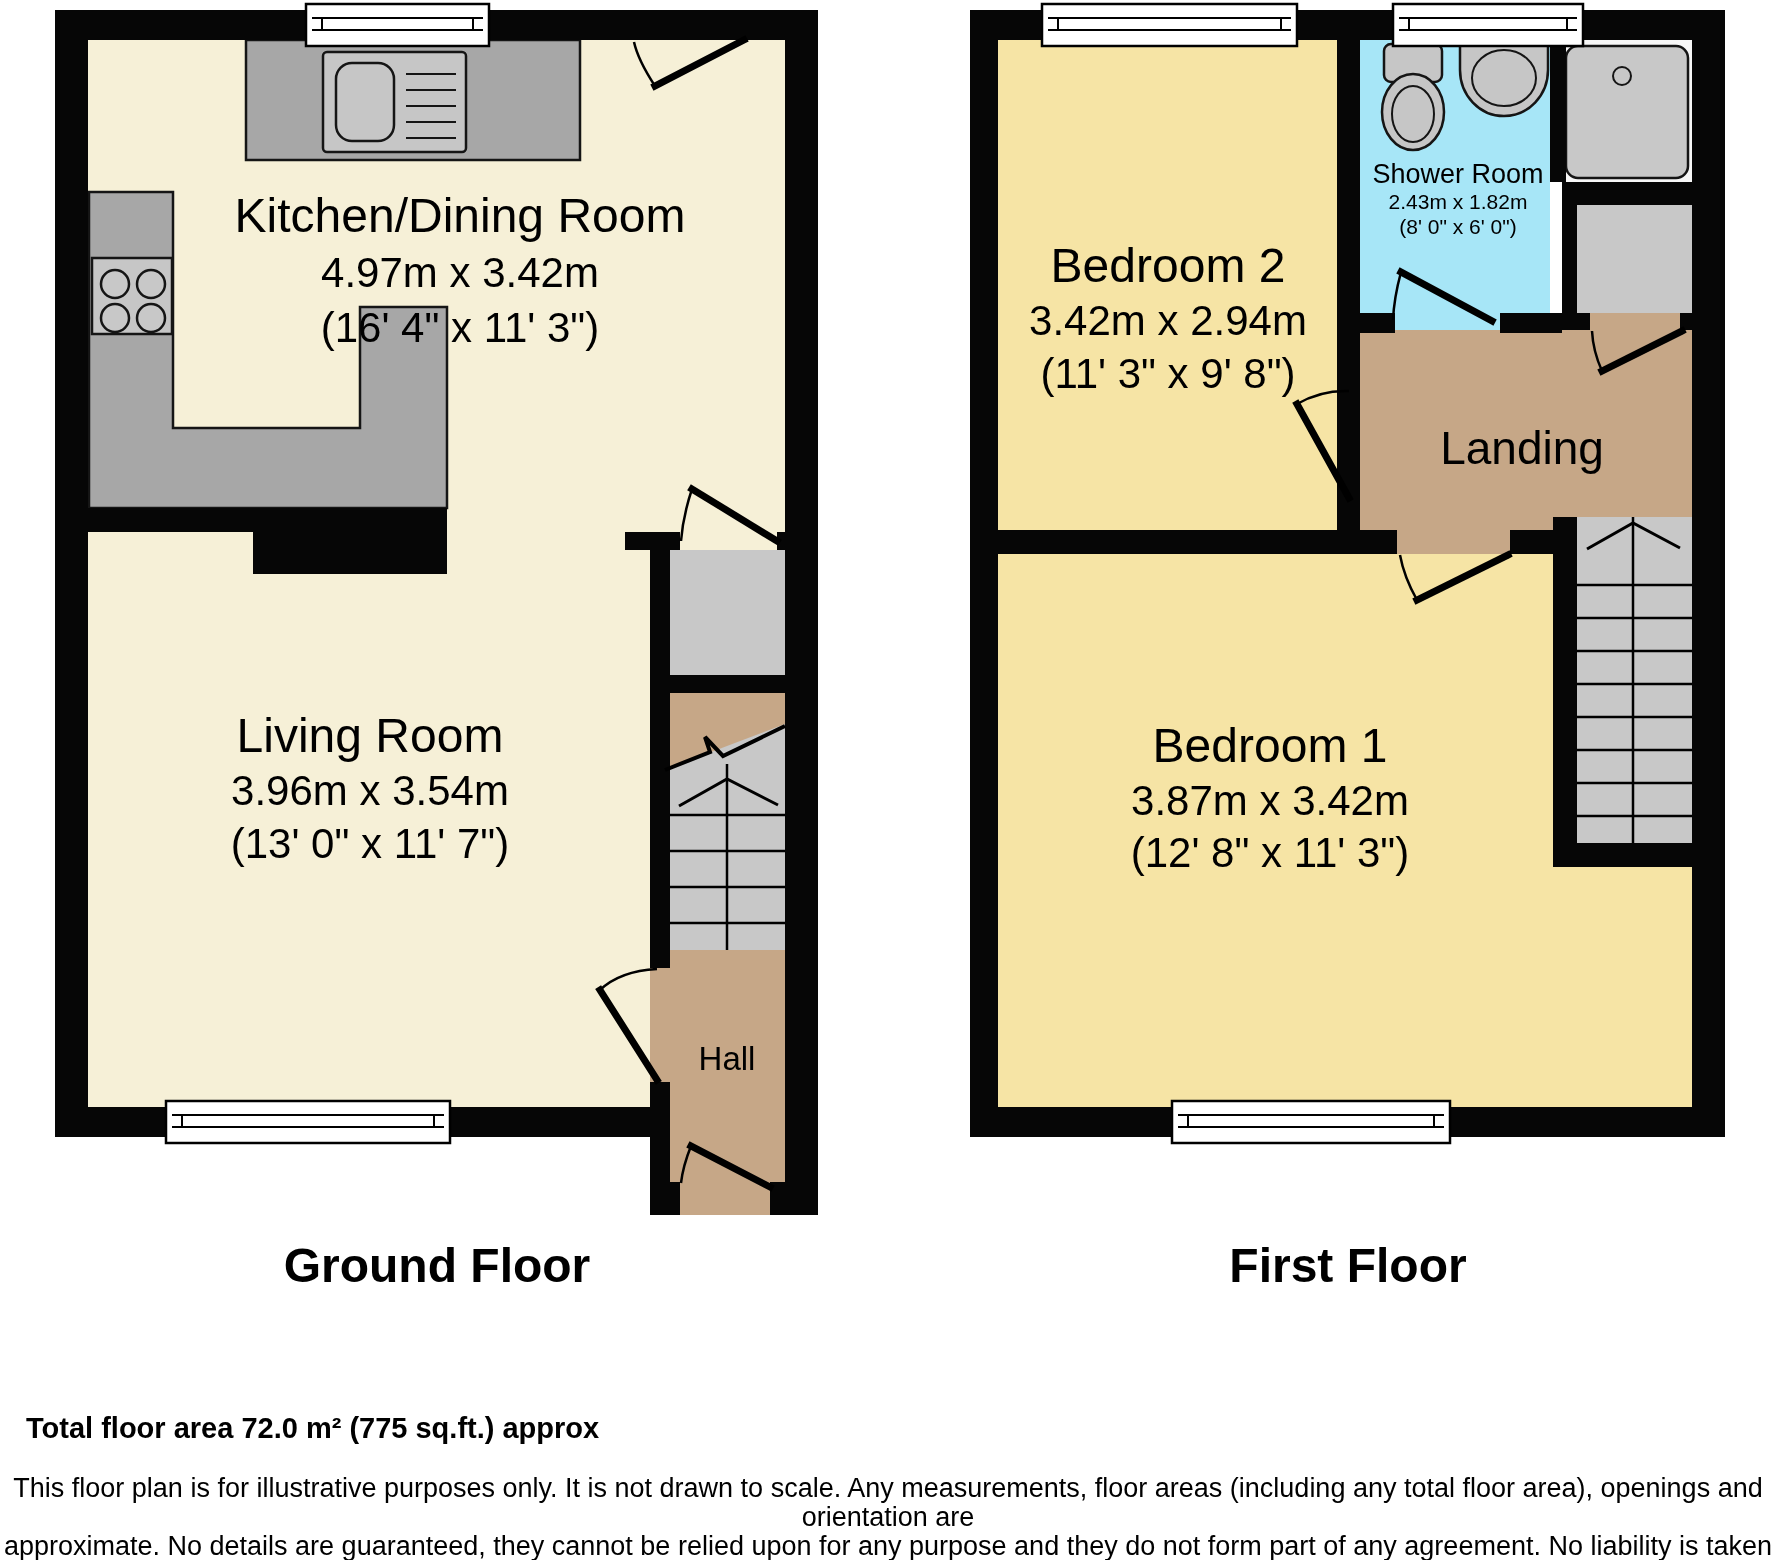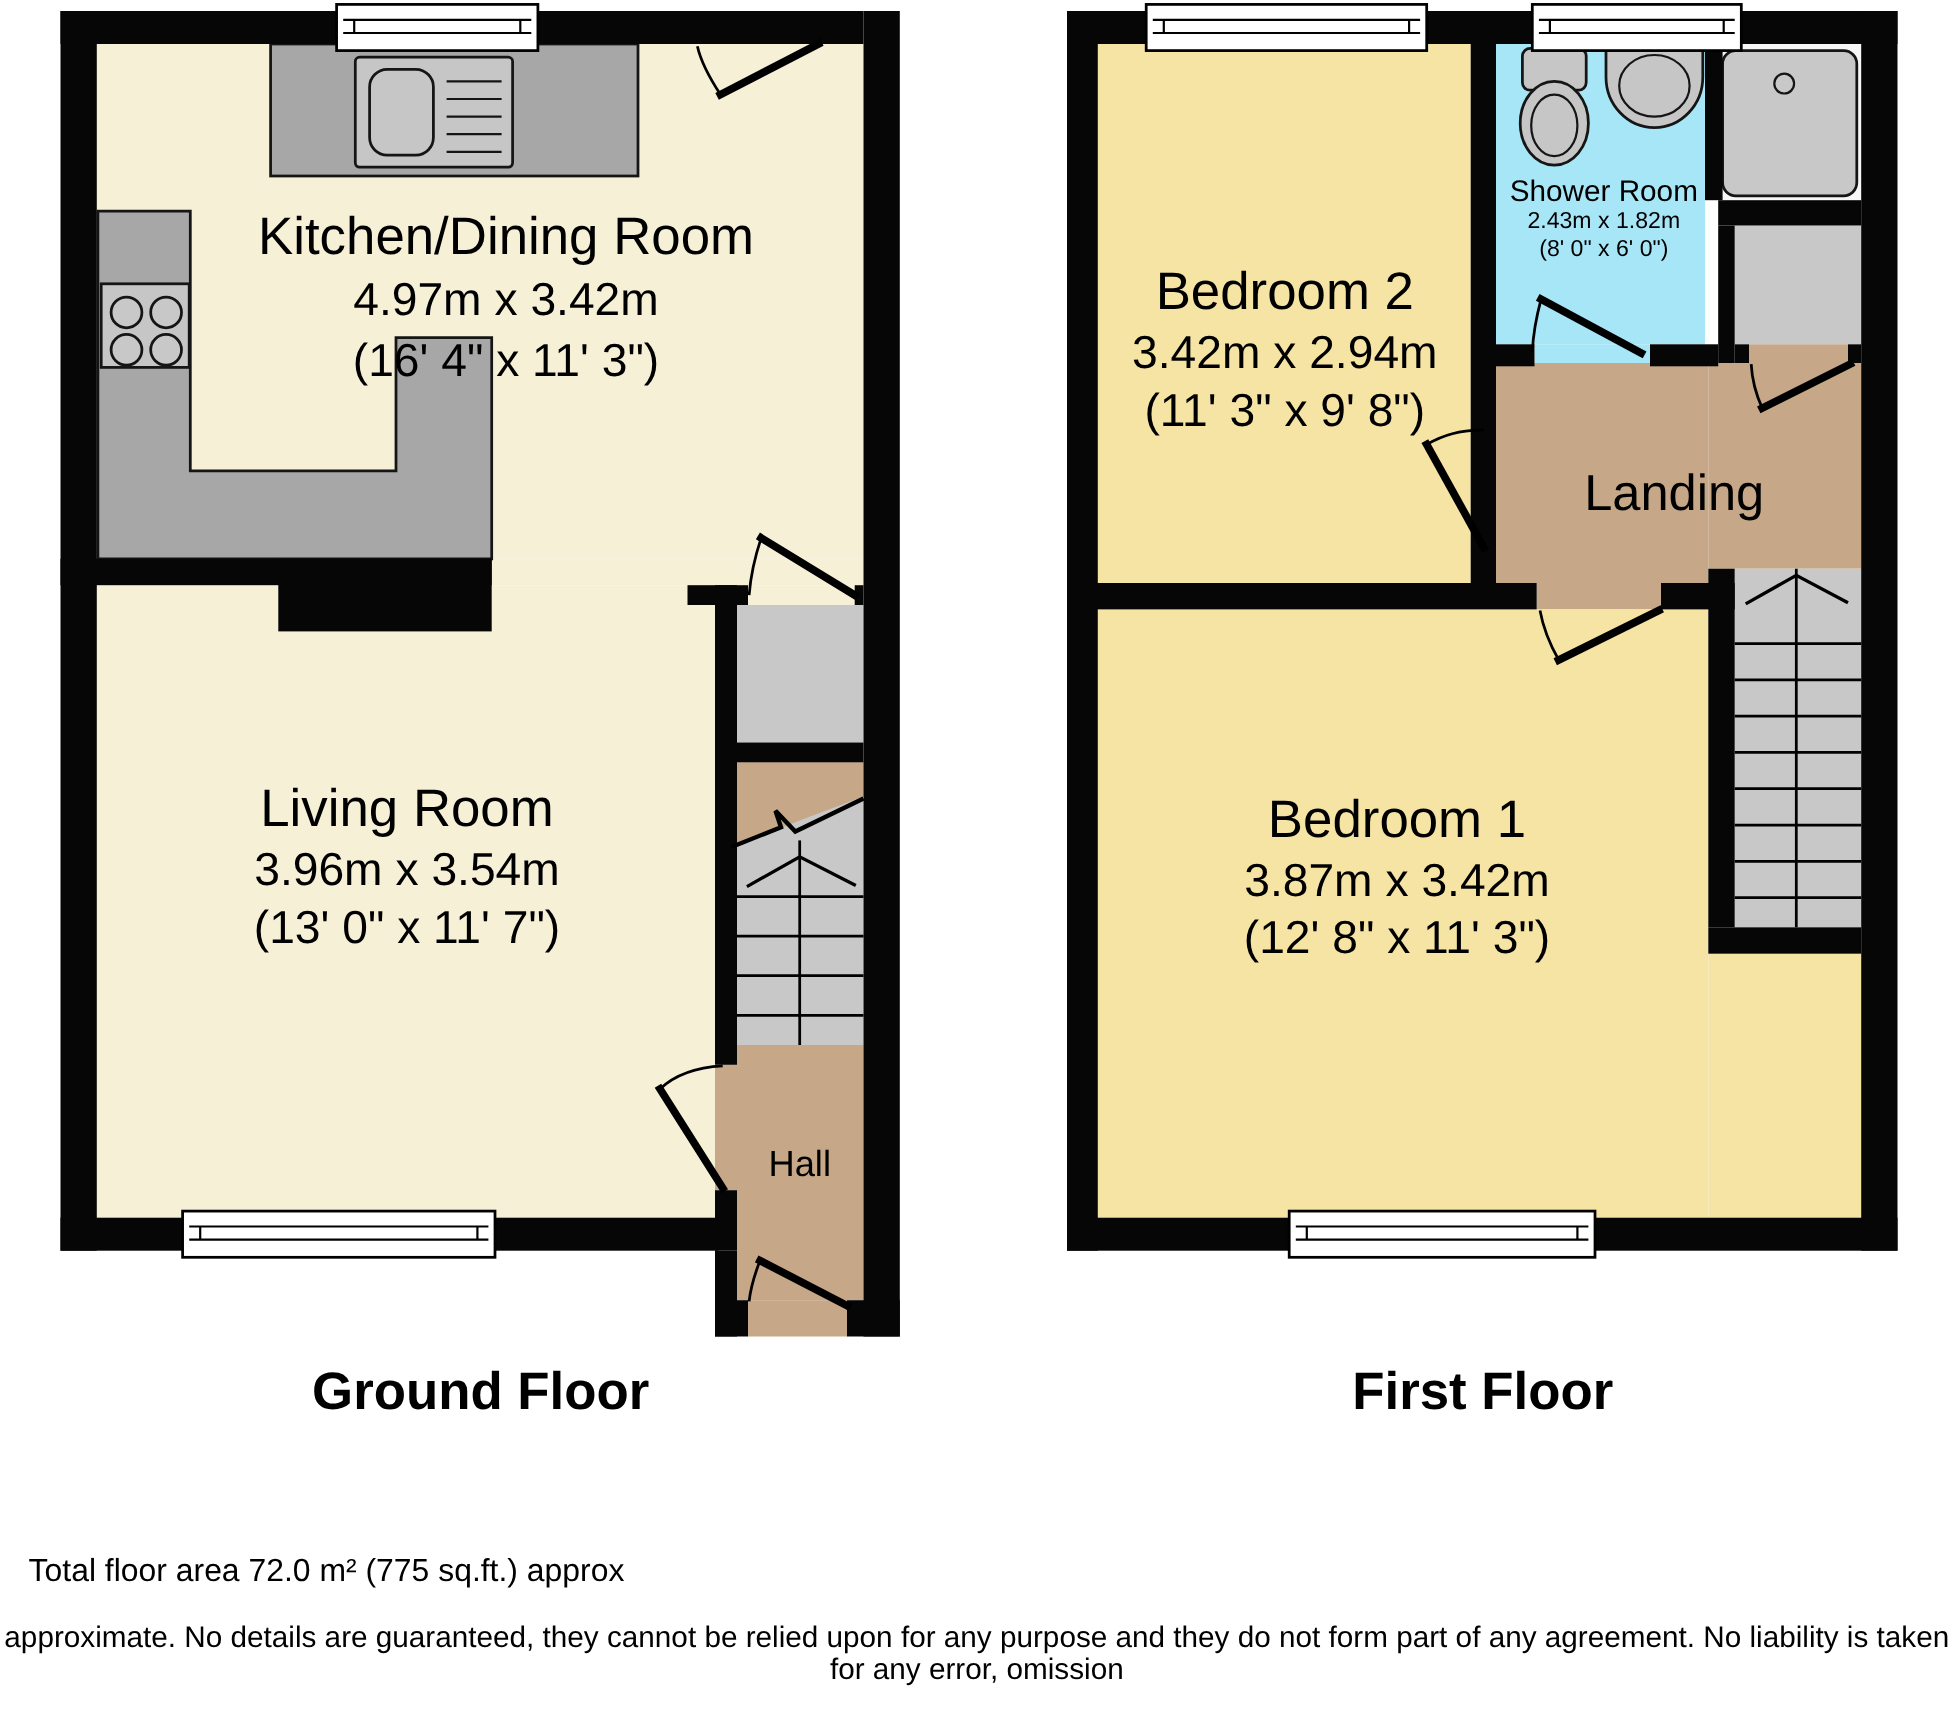--- a/index.html
+++ b/index.html
@@ -18,21 +18,21 @@
   .fix2{stroke:#151515;stroke-width:2;fill:none;}
   text{fill:#000;font-family:"Liberation Sans", sans-serif;}
   .t48{font-size:48px;}
   .t42{font-size:42px;}
   .t46{font-size:46px;}
   .t33{font-size:33px;}
   .t27{font-size:27px;}
   .t21{font-size:21px;}
   .title{font-size:48px;font-weight:bold;}
   .mid{text-anchor:middle;dominant-baseline:central;}
-  .footer-total{position:absolute;left:26px;top:1412px;font-size:29px;color:#000;}
+  .footer-total{position:absolute;left:26px;top:1412px;font-size:29px;color:#000;font-weight:bold;}
   .footer-disclaimer{position:absolute;left:0;top:1474px;width:100%;text-align:center;
         font-size:27px;line-height:29px;color:#000;}
 </style>
 </head>
 <body>
 
 <div class="page">
 <svg width="1776" height="1560" viewBox="0 0 1776 1560">
 
   <g>
@@ -243,16 +243,17 @@
     <text class="t46 mid" x="1522" y="448">Landing</text>
     <text class="t48 mid" x="1270" y="745">Bedroom 1</text>
     <text class="t42 mid" x="1270" y="800">3.87m x 3.42m</text>
     <text class="t42 mid" x="1270" y="852">(12' 8" x 11' 3")</text>
     <text class="title mid" x="1348" y="1265">First Floor</text>
   </g>
 </svg>
 
   <div class="footer-total">Total floor area 72.0 m² (775 sq.ft.) approx</div>
   <div class="footer-disclaimer">
+    <div>This floor plan is for illustrative purposes only. It is not drawn to scale. Any measurements, floor areas (including any total floor area), openings and orientation are</div>
     <div>approximate. No details are guaranteed, they cannot be relied upon for any purpose and they do not form part of any agreement. No liability is taken for any error, omission</div>
 
   </div>
 </div>
 
 </body></html>

